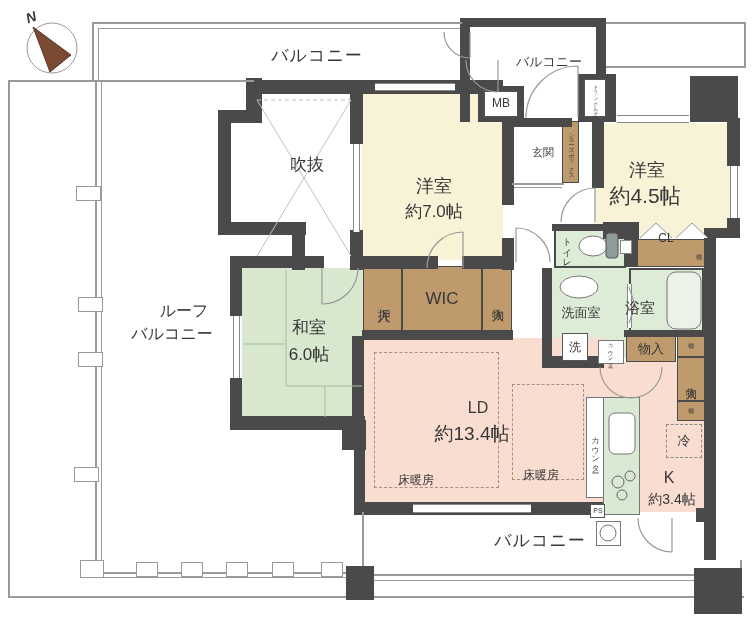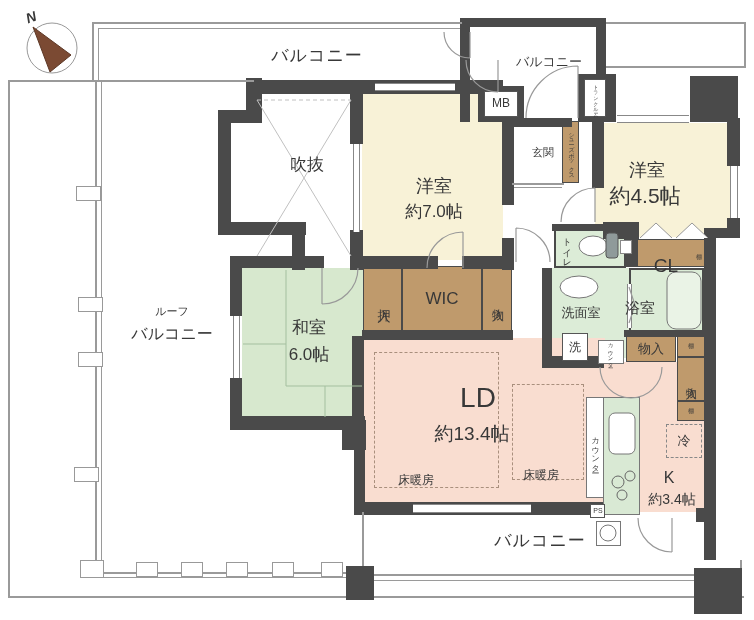--- a/index.html
+++ b/index.html
@@ -207,44 +207,44 @@
   <div class="lbl v" style="left:571px;top:152px;font-size:6px">シューズボックス</div>
 
   <div class="lbl" style="left:307px;top:165px;font-size:17px">吹抜</div>
 
   <div class="lbl" style="left:434px;top:186px;font-size:18px">洋室</div>
   <div class="lbl" style="left:434px;top:212px;font-size:17px">約7.0帖</div>
 
   <div class="lbl" style="left:647px;top:170px;font-size:18px">洋室</div>
   <div class="lbl" style="left:645px;top:196px;font-size:21px">約4.5帖</div>
 
-  <div class="lbl" style="left:666px;top:266px;font-size:19px">CL</div>
+  <div class="lbl" style="left:666px;top:239px;font-size:12px">CL</div>
   <div class="lbl" style="left:699px;top:257px;font-size:6px">棚</div>
 
   <div class="lbl v" style="left:567px;top:247px;font-size:9px">トイレ</div>
   <div class="lbl" style="left:581px;top:313px;font-size:13px">洗面室</div>
   <div class="lbl" style="left:640px;top:308px;font-size:15px">浴室</div>
   <div class="lbl" style="left:575px;top:348px;font-size:12px">洗</div>
   <div class="lbl v" style="left:611px;top:352px;font-size:5.5px">カウンター</div>
   <div class="lbl" style="left:651px;top:349px;font-size:13px">物入</div>
   <div class="lbl" style="left:691px;top:346px;font-size:6px">棚</div>
   <div class="lbl v" style="left:691px;top:379px;font-size:11px">物入</div>
   <div class="lbl" style="left:691px;top:411px;font-size:6px">棚</div>
 
-  <div class="lbl" style="left:172px;top:311px;font-size:11px">ルーフ</div>
+  <div class="lbl" style="left:184px;top:311px;font-size:16px">ルーフ</div>
   <div class="lbl" style="left:172px;top:334px;font-size:16px">バルコニー</div>
 
   <div class="lbl" style="left:309px;top:328px;font-size:17px">和室</div>
   <div class="lbl" style="left:309px;top:355px;font-size:17px">6.0帖</div>
 
   <div class="lbl v" style="left:383px;top:299px;font-size:13px">押入</div>
   <div class="lbl" style="left:442px;top:299px;font-size:17px">WIC</div>
   <div class="lbl v" style="left:497px;top:299px;font-size:12px">物入</div>
 
-  <div class="lbl" style="left:478px;top:398px;font-size:28px">LD</div>
+  <div class="lbl" style="left:478px;top:408px;font-size:16px">LD</div>
   <div class="lbl" style="left:472px;top:434px;font-size:19px">約13.4帖</div>
   <div class="lbl" style="left:416px;top:481px;font-size:12px">床暖房</div>
   <div class="lbl" style="left:541px;top:476px;font-size:12px">床暖房</div>
 
   <div class="lbl v" style="left:595px;top:450px;font-size:8px">カウンター</div>
   <div class="lbl" style="left:684px;top:441px;font-size:13px">冷</div>
   <div class="lbl" style="left:669px;top:478px;font-size:16px">K</div>
   <div class="lbl" style="left:672px;top:499px;font-size:14px">約3.4帖</div>
   <div class="lbl" style="left:598px;top:511px;font-size:7px">PS</div>
 

